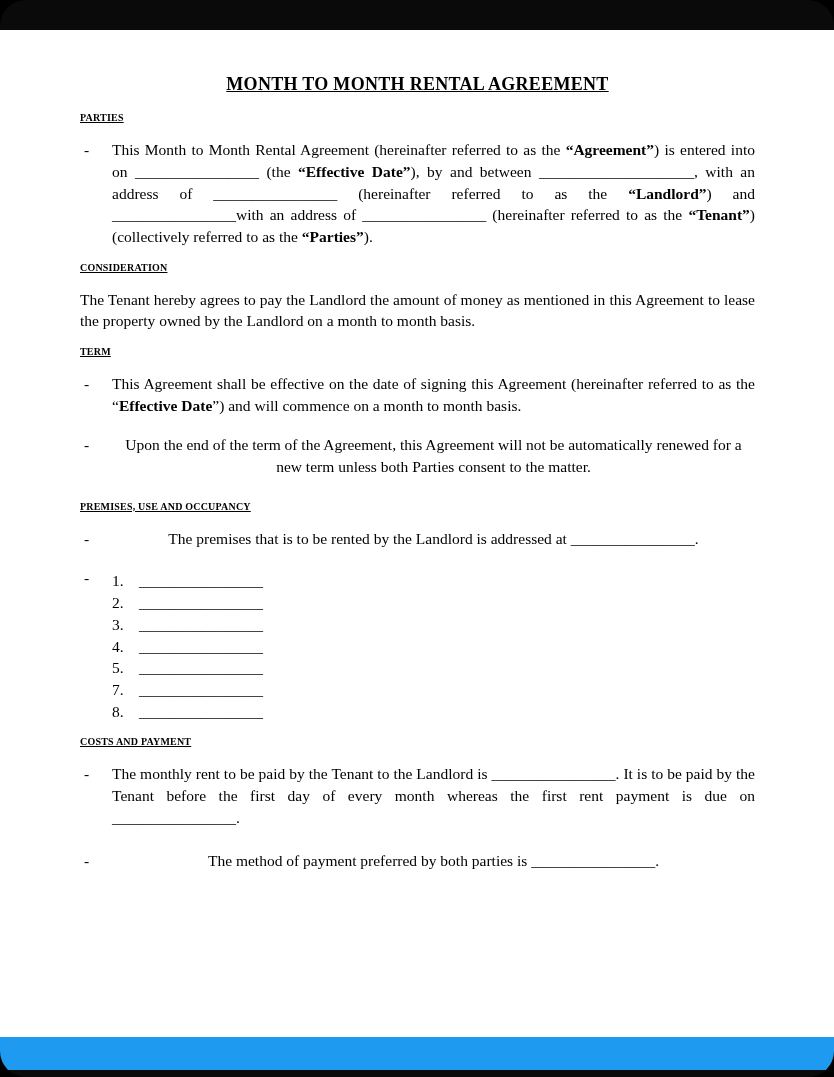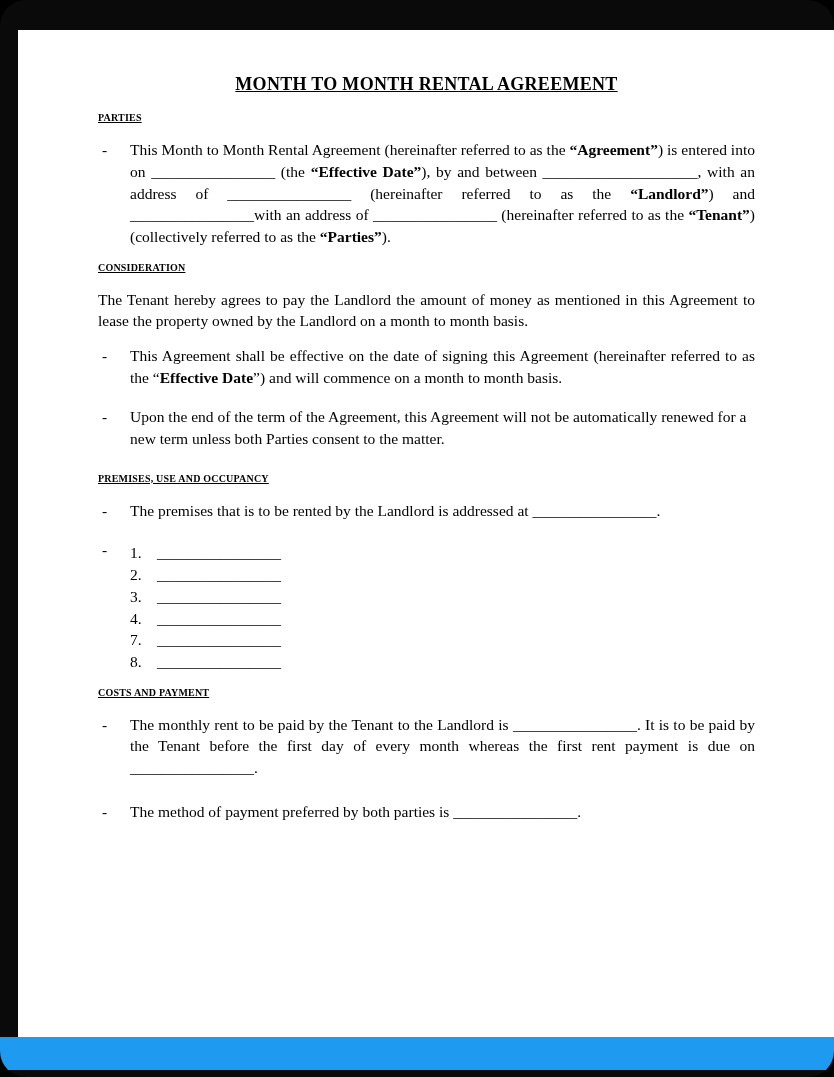--- a/index.html
+++ b/index.html
@@ -18,38 +18,37 @@
   .bottom-bar { flex: 0 0 7px; }
   .footer-bar { flex: 0 0 33px; background: var(--footer, #1e9bf0); }
   .page {
     flex: 1 1 auto;
     background: #ffffff;
     color: #000;
     padding: 42px 79px 20px 80px;
     font-size: 15.5px;
     line-height: 1.4;
     overflow: hidden;
-    margin-left: 18px;
   }
   .doc-title {
     font-size: 18px; font-weight: bold;
     text-align: center;
     text-decoration: underline;
     letter-spacing: .3px;
     margin: 0 0 14px 0;
   }
   h2 {
     font-size: 10px; font-weight: bold;
     text-decoration: underline;
     letter-spacing: .2px;
     margin: 0 0 14px 0;
   }
   .sec { margin-bottom: 13px; }
   .sec-premises { margin-top: 22px; }
-  p { margin: 0; }
+  p { margin: 0; text-align: center; }
   .just { text-align: justify; }
   .li { display: flex; align-items: flex-start; }
   .li + .li { margin-top: 18px; }
   .li.gap-lg { margin-top: 22px; }
   .dash { flex: 0 0 28px; padding-left: 4px; }
   .body { flex: 1 1 auto; margin: 0; }
   .b { font-weight: bold; }
   .u { color: var(--edit, #2a57d4); text-decoration: underline; }
   .occ-list { margin-top: 3px; }
   .occ-row { line-height: 1.4; }
@@ -72,20 +71,21 @@
         <p class="body just"><span>This Month to Month Rental Agreement (hereinafter referred to as the </span><span class="b">“Agreement”</span><span>) is entered into on ________________ (the </span><span class="b">“Effective Date”</span><span>), by and between ____________________, with an address of ________________ (hereinafter referred to as the </span><span class="b">“Landlord”</span><span>) and ________________with an address of ________________ (hereinafter referred to as the </span><span class="b">“Tenant”</span><span>) (collectively referred to as the </span><span class="b">“Parties”</span><span>).</span></p>
       </div>
     </section>
 
     <section class="sec">
       <h2>CONSIDERATION</h2>
       <p class="just">The Tenant hereby agrees to pay the Landlord the amount of money as mentioned in this Agreement to lease the property owned by the Landlord on a month to month basis.</p>
     </section>
 
     <section class="sec">
+      <h2>TERM</h2>
       <div class="li">
         <span class="dash">-</span>
         <p class="body just"><span>This Agreement shall be effective on the date of signing this Agreement (hereinafter referred to as the “</span><span class="b">Effective Date</span><span>”) and will commence on a month to month basis.</span></p>
       </div>
       <div class="li">
         <span class="dash">-</span>
         <p class="body">Upon the end of the term of the Agreement, this Agreement will not be automatically renewed for a new term unless both Parties consent to the matter.</p>
       </div>
     </section>
 
@@ -105,20 +105,23 @@
             <div class="occ-row">
               <span class="occ-num">2.</span><span>________________</span>
             </div>
             <div class="occ-row">
               <span class="occ-num">3.</span><span>________________</span>
             </div>
             <div class="occ-row">
               <span class="occ-num">4.</span><span>________________</span>
             </div>
             <div class="occ-row">
+              <span class="occ-num">5.</span><span>________________</span>
+            </div>
+            <div class="occ-row">
               <span class="occ-num">7.</span><span>________________</span>
             </div>
             <div class="occ-row">
               <span class="occ-num">8.</span><span>________________</span>
             </div>
           </div>
         </div>
       </div>
     </section>
 

